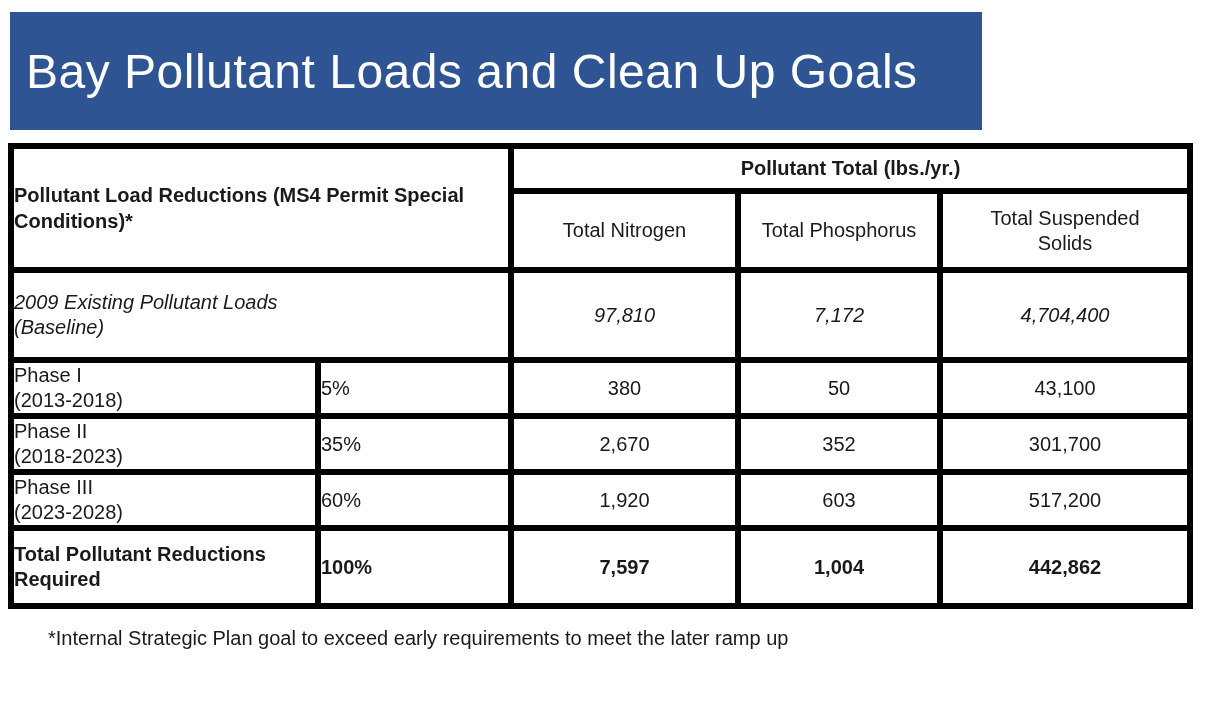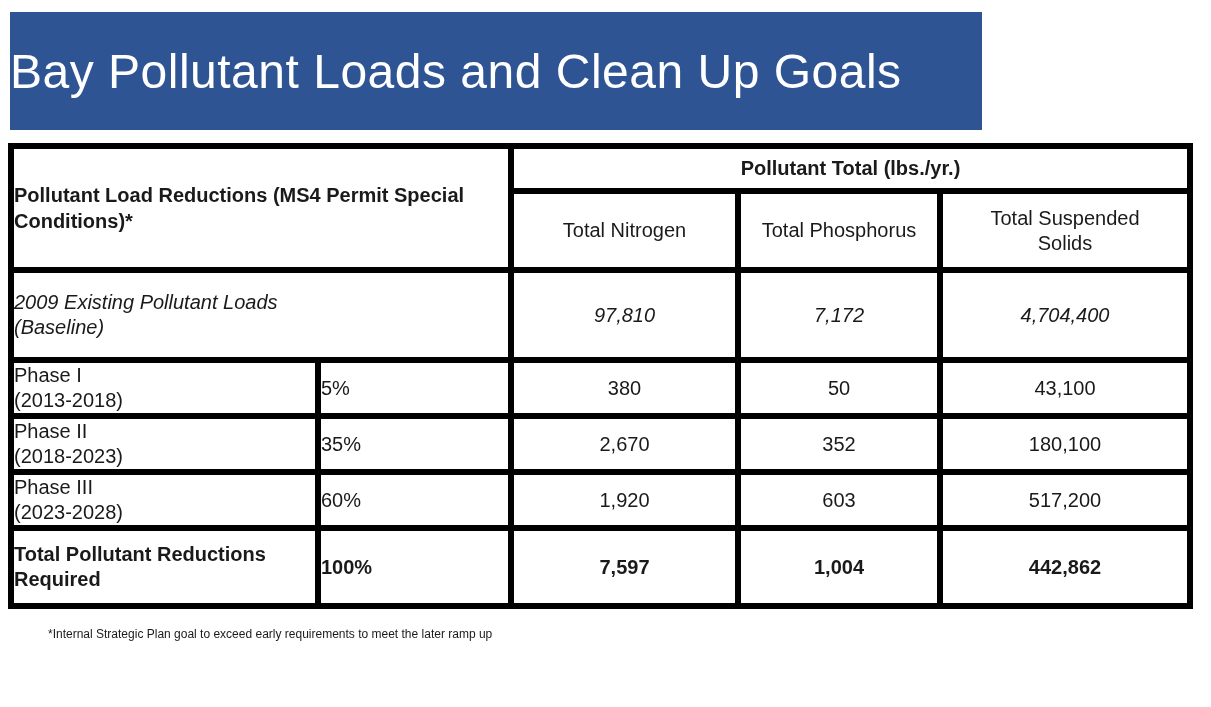--- a/index.html
+++ b/index.html
@@ -20,20 +20,21 @@
     background: #2e5494;
     display: flex;
     align-items: center;
   }
   .banner-title {
     color: #ffffff;
     font-size: 48px;
     font-weight: 400;
     letter-spacing: 0.5px;
     white-space: nowrap;
+    margin-left: 16px;
   }
 
   table.loads {
     border-collapse: collapse;
     table-layout: fixed;
     margin: 13px 0 0 8px;
     width: 1179px;
     font-size: 20px;
   }
   table.loads td {
@@ -60,21 +61,21 @@
     line-height: 1.3;
     padding-left: 10px;
     padding-right: 30px;
   }
   .group-header { font-weight: bold; text-align: center; }
   .sub-header { text-align: center; line-height: 1.25; }
   .sub-header .wrap { display: inline-block; max-width: 175px; }
 
   .footnote {
     margin: 18px 0 0 48px;
-    font-size: 12px;
+    font-size: 20px;
     color: #1a1a1a;
   }
 </style>
 </head>
 <body>
 
 <div class="banner">
   <div class="banner-title">Bay Pollutant Loads and Clean Up Goals</div>
 </div>
 
@@ -129,21 +130,21 @@
     </tr>
 
     <tr class="phase-row">
       <td class="left-pad">
         <span class="two-line">Phase II
 (2018-2023)</span>
       </td>
       <td class="left-pad">35%</td>
       <td class="center">2,670</td>
       <td class="center">352</td>
-      <td class="center">180,100</td>
+      <td class="center">301,700</td>
     </tr>
 
     <tr class="phase-row">
       <td class="blue left-pad">
         <span class="two-line">Phase III
 (2023-2028)</span>
       </td>
       <td class="blue left-pad">60%</td>
       <td class="blue center">1,920</td>
       <td class="blue center">603</td>

